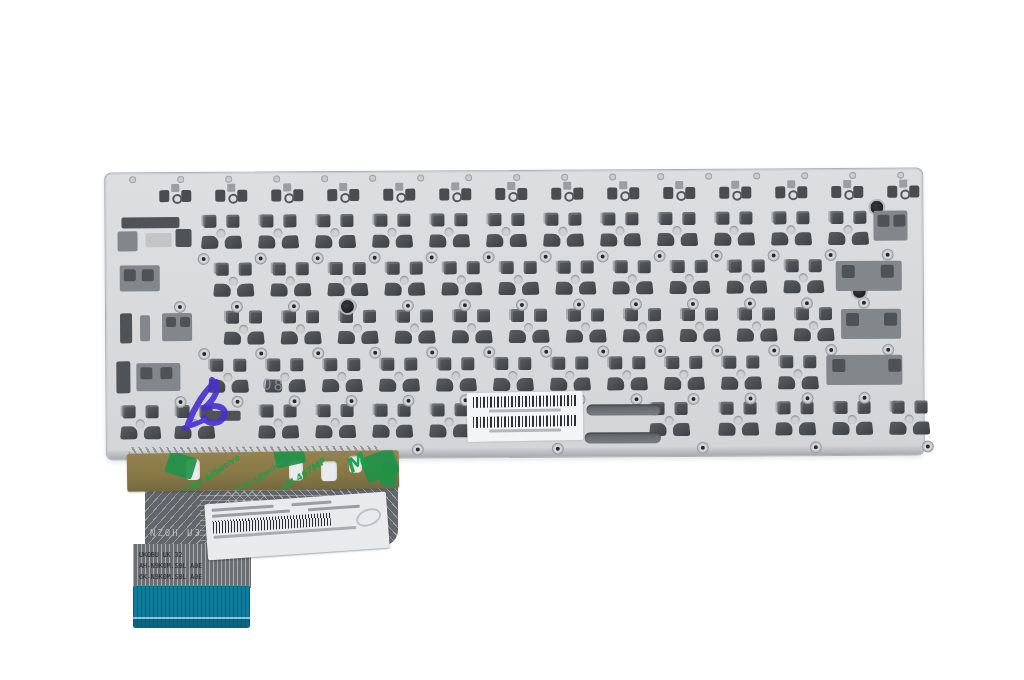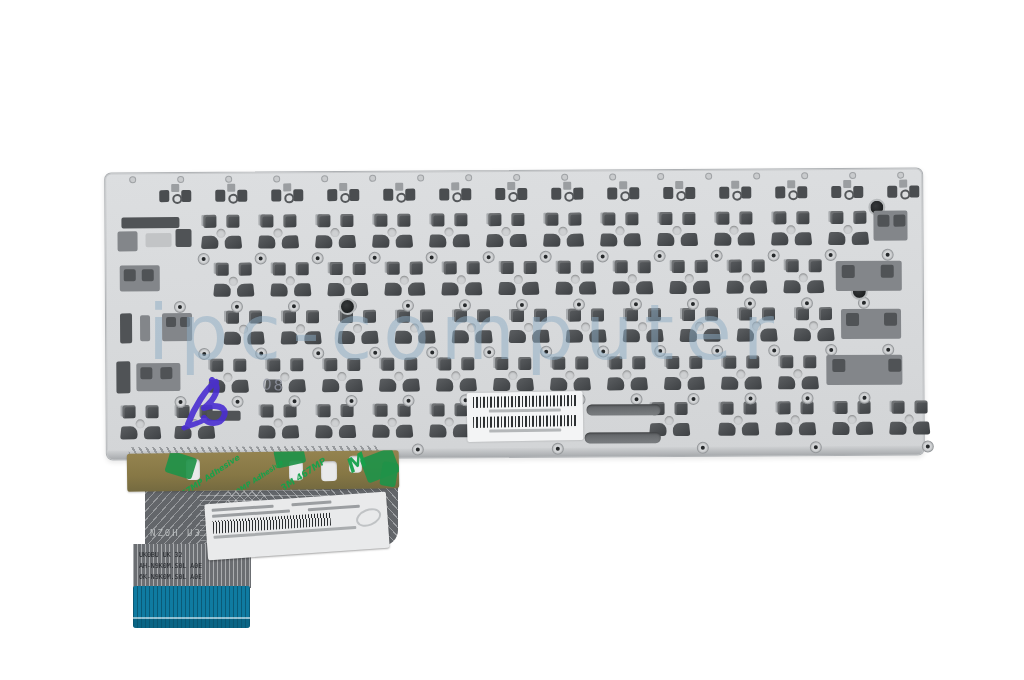--- a/index.html
+++ b/index.html
@@ -740,21 +740,20 @@
       <div class="contact-strip" style="left: 22px; top: 274px; width: 250px; height: 8px;"></div>
     </div>
 
   <div id="plate-label" style="left: 467px; top: 392px; width: 104px; height: 41px; transform: rotate(-1deg);">
     <div class="bc"></div>
     <div class="bc-caption"></div>
     <div class="bc"></div>
     <div class="bc-caption"></div>
   </div>
 
-  <div id="watermark" style="left: 148px; top: 288px; color: rgba(140, 172, 196, 0.5);">ipc-computer</div>
 
   <svg id="pen-mark" width="64" height="58" viewBox="0 0 64 58" style="left: 178px; top: 374px;">
     <g fill="none" stroke="#4a2ed2" stroke-linecap="round" stroke-linejoin="round" opacity="0.9">
       <path d="M10 50 C16 34 28 14 38 8" stroke-width="6"></path>
       <path d="M34 6 C44 14 36 26 26 34 C36 30 50 32 46 42 C42 52 30 50 26 44" stroke-width="6"></path>
       <path d="M6 54 C14 50 20 50 26 46" stroke-width="5"></path>
     </g>
   </svg>
 
   <div id="hand-mark" style="left: 262px; top: 376px;">08</div>

